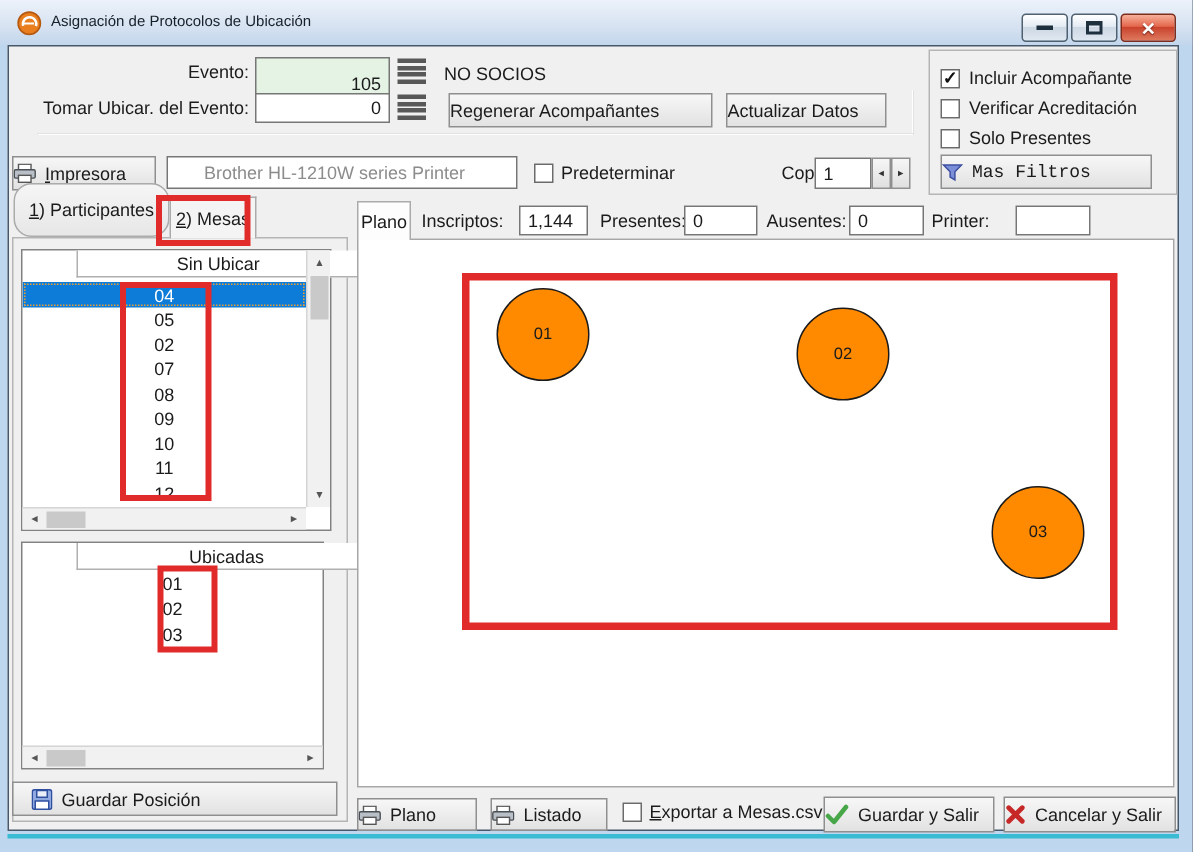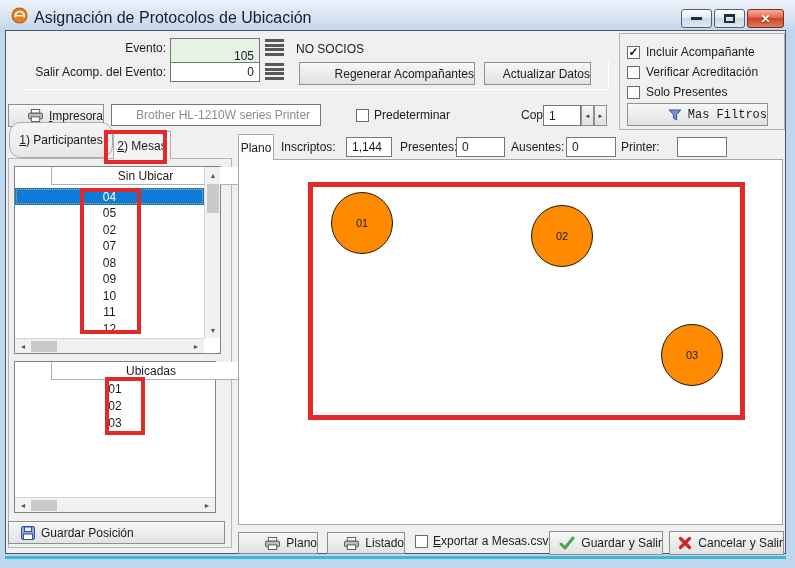--- a/index.html
+++ b/index.html
@@ -1,39 +1,39 @@
 <!DOCTYPE html>
 <html><head>
 <meta charset="utf-8">
 <style>
   html,body{margin:0;padding:0;background:#9aa7b4;}
   *{box-sizing:border-box;}
   .window{position:relative;width:795px;height:568px;font-family:"Liberation Sans",sans-serif;
     font-size:12px;color:#1b1b1b;background:#bfd7ee;outline:1px solid #22384f;overflow:hidden;}
   .titlebar{position:absolute;left:0;top:0;width:795px;height:30px;
     background:linear-gradient(#ecf2fa,#d6e2f1 60%,#c2d6ec);}
-  .title-text{position:absolute;left:34px;top:9px;font-size:16px;color:#16202b;white-space:nowrap;}
+  .title-text{position:absolute;left:34px;top:9px;font-size:10px;color:#16202b;white-space:nowrap;}
   .app-icon{position:absolute;left:11px;top:7px;width:17px;height:17px;}
   .winbtn{position:absolute;top:9px;height:19px;border:1px solid #4f6170;border-radius:3px;
     background:linear-gradient(#ffffff,#e4ebf3 45%,#ccd7e3 46%,#e0e8f1);
     display:flex;align-items:center;justify-content:center;cursor:default;}
   .winbtn.close{background:linear-gradient(#f6b09a,#e3664b 45%,#c8402a 46%,#de7a5f);border-color:#7e2d1c;}
   .glyph-bar{width:11px;height:3px;background:#1e2f3e;}
   .glyph-box{width:11px;height:9px;border:2px solid #1e2f3e;border-top-width:3px;background:transparent;}
   .glyph-x{color:#fff;font-size:12px;font-weight:bold;line-height:1;text-shadow:0 1px 1px #6b1f12;}
   .client{position:absolute;left:5px;top:30px;width:781px;height:524px;background:#f0f0f0;border:1px solid #47586a;}
   .bottom-accent{position:absolute;left:5px;top:556px;width:781px;height:3px;background:#39bcd3;}
   .abs{position:absolute;}
   .lbl{position:absolute;height:15px;line-height:15px;white-space:nowrap;}
   .lbl.r{text-align:right;}
   .inp{position:absolute;background:#fff;border:1px solid #767676;display:flex;align-items:center;padding:0 5px;}
   .inp.num{justify-content:flex-end;}
   .inp .ghost{color:#8c8c8c;}
   .btn{position:absolute;background:linear-gradient(#f7f7f7,#e2e2e2);border:1px solid #8f8f8f;
-    display:flex;align-items:center;justify-content:flex-end;gap:6px;white-space:nowrap;cursor:default;}
+    display:flex;align-items:center;justify-content:flex-start;gap:6px;white-space:nowrap;cursor:default;}
   .u{text-decoration:underline;}
   .ham{position:absolute;width:19px;height:17px;display:flex;flex-direction:column;justify-content:space-between;}
   .ham i{display:block;height:3px;background:#585858;}
   .cb{position:absolute;width:13px;height:13px;background:#fff;border:1px solid #6b6b6b;
     display:flex;align-items:center;justify-content:center;}
   .cb .tick{display:none;font-size:12px;font-weight:bold;color:#111;line-height:1;margin-top:-2px;}
   .cb.checked .tick{display:block;}
   .groupbox{position:absolute;border:1px solid #b5b5b5;}
   .sepline{position:absolute;height:1px;background:#9a9a9a;border-bottom:1px solid #ffffff;}
   .vline{position:absolute;width:1px;background:#9a9a9a;border-right:1px solid #ffffff;}
@@ -93,21 +93,21 @@
     <span>105</span>
   </div>
   <div class="ham" style="left:265px;top:39px;">
       <i></i>
       <i></i>
       <i></i>
       <i></i>
     </div>
   <div class="lbl" style="left:296px;top:42px;">NO SOCIOS</div>
 
-  <div class="lbl r" style="left:20px;top:65px;width:146px;">Salir Acomp. del Evento:</div>
+  <div class="lbl r" style="left:20px;top:65px;width:146px;">Tomar Ubicar. del Evento:</div>
   <div class="inp num" style="left:170px;top:62px;width:90px;height:20px;">
     <span>0</span>
   </div>
   <div class="ham" style="left:265px;top:63px;">
       <i></i>
       <i></i>
       <i></i>
       <i></i>
     </div>
 
@@ -146,21 +146,21 @@
   <div class="btn" style="left:8px;top:104px;width:96px;height:23px;">
     <span>
       <svg width="15" height="13" viewBox="0 0 16 14">
         <rect x="3.5" y="0.5" width="9" height="4" fill="#fff" stroke="#555"></rect>
         <rect x="0.5" y="4.5" width="15" height="6" rx="1" fill="#b9bfc7" stroke="#4a4f55"></rect>
         <rect x="3.5" y="8.5" width="9" height="5" fill="#fff" stroke="#555"></rect>
       </svg>
     </span>
     <span><span class="u">I</span><span>mpresora</span></span>
   </div>
-  <div class="inp" style="left:111px;top:104px;width:210px;height:22px;padding-left:24px;">
+  <div class="inp" style="left:111px;top:104px;width:234px;height:22px;padding-left:24px;">
     <span class="ghost">Brother HL-1210W series Printer</span>
   </div>
   <div class="cb" style="left:356px;top:109px;">
     
   </div>
   <div class="lbl" style="left:374px;top:108px;">Predeterminar</div>
   <div class="lbl" style="left:497px;top:108px;margin-left:24px;">Copias:</div>
   <div class="inp" style="left:543px;top:105px;width:38px;height:21px;">
     <span>1</span>
   </div>

